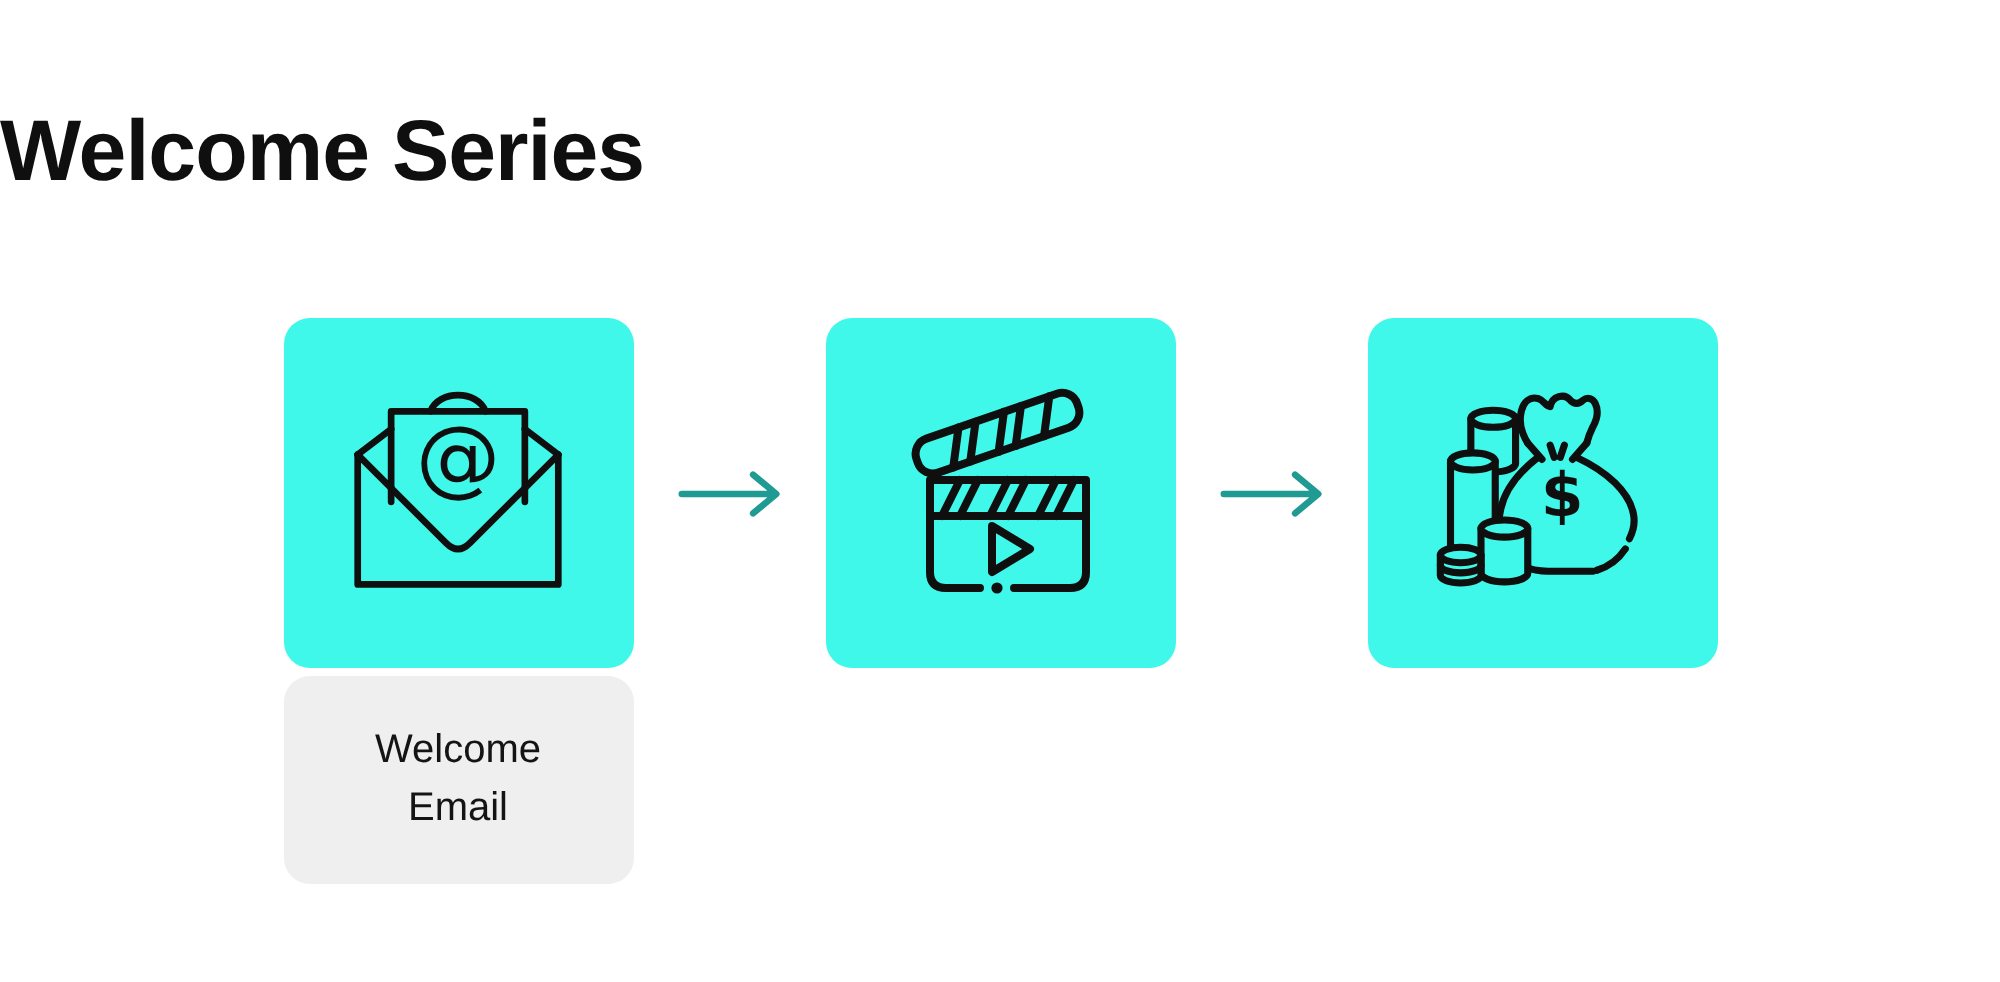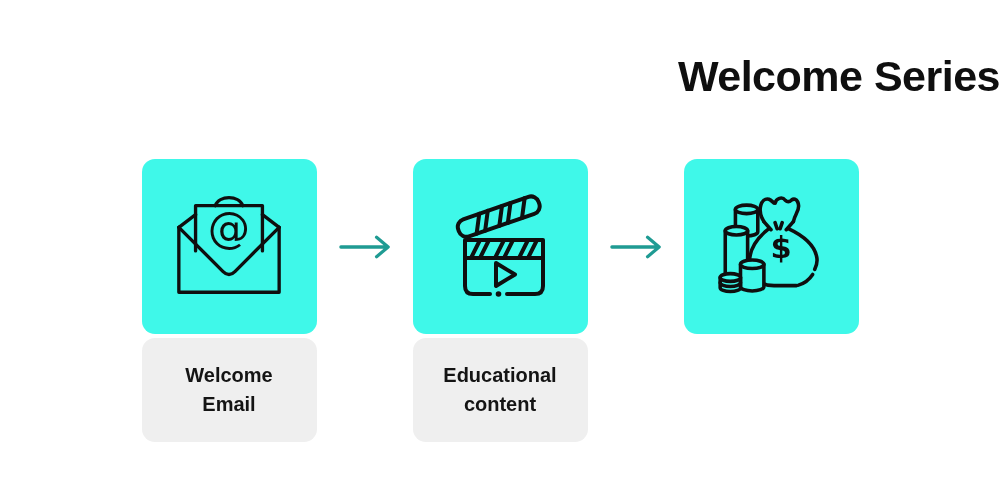--- a/index.html
+++ b/index.html
@@ -11,21 +11,21 @@
   }
   *{margin:0;padding:0;box-sizing:border-box;}
   html,body{width:1000px;height:491px;overflow:hidden;}
   body{
     background:var(--bg);
     font-family:"Liberation Sans","DejaVu Sans",sans-serif;
     color:var(--ink);
   }
   .page-title{
     margin-top:52px;
-    text-align:right;
+    text-align:left;
     font-size:43px;
     font-weight:bold;
     letter-spacing:-0.5px;
     color:var(--ink);
   }
   .flow-row{
     margin-top:58px;
     display:flex;
     justify-content:center;
     align-items:flex-start;
@@ -47,21 +47,21 @@
   .step-label-panel{
     height:104px;
     background:var(--panel);
     border-radius:13px;
     display:flex;
     align-items:center;
     justify-content:center;
   }
   .step-label{
     font-size:20px;
-    font-weight:bold;
+    font-weight:normal;
     line-height:1.45;
     text-align:center;
     white-space:pre-line;
     color:#141414;
   }
   .connector{
     width:96px;
     height:175px;
     display:flex;
     align-items:center;
@@ -109,24 +109,20 @@
           <rect class="icon-stroke" stroke-width="4" x="21" y="33" width="85" height="18" rx="8"></rect>
           <path class="icon-stroke" stroke-width="4" d="M 37,51 L 46,33 M 46,51 L 55,33 M 61,51 L 70,33 M 70,51 L 79,33 M 85,51 L 94,33"></path>
         </g>
         <path class="icon-stroke" stroke-width="4" d="M 50,107 L 33,107 Q 25,107 25,99 L 25,53 L 103,53 L 103,99 Q 103,107 95,107 L 67,107"></path>
         <path class="icon-stroke" stroke-width="4" d="M 25,71 L 103,71"></path>
         <path class="icon-stroke" stroke-width="4" d="M 31,71 L 40,53 M 40,71 L 49,53 M 55,71 L 64,53 M 64,71 L 73,53 M 79,71 L 88,53 M 88,71 L 97,53"></path>
         <path class="icon-stroke" stroke-width="4" d="M 56,76 L 75,87.5 L 56,99 Z"></path>
         <circle cx="58.5" cy="107" r="2.8" fill="var(--ink)" stroke="none"></circle>
       </svg>
     </div>
-    <div class="step-label-panel">
-      <div class="step-label">Educational
-content</div>
-    </div>
   </div>
 
   <div class="connector">
     <svg width="54" height="26" viewBox="0 0 56 26">
       <path d="M 3,13 L 51,13 M 40,3 L 52,13 L 40,23" fill="none" stroke="var(--arrow)" stroke-width="3.4" stroke-linecap="round" stroke-linejoin="round"></path>
     </svg>
   </div>
 
   <div class="step-card">
     <div class="step-icon-panel">

